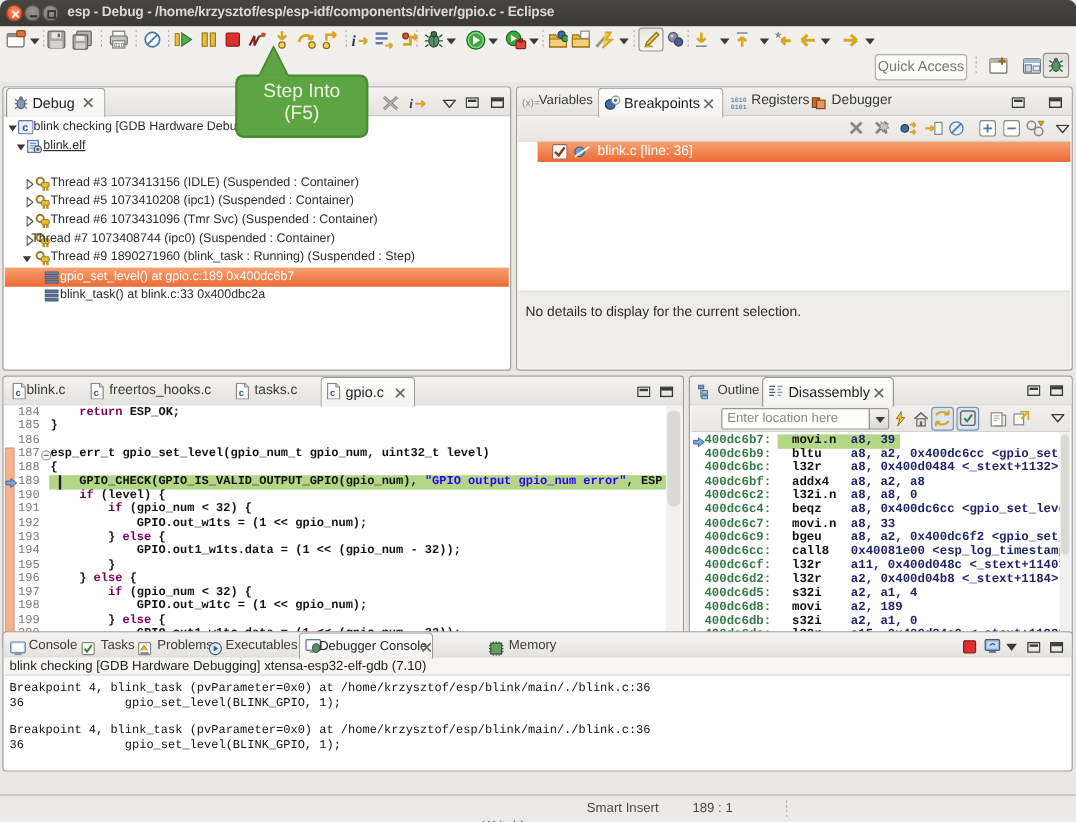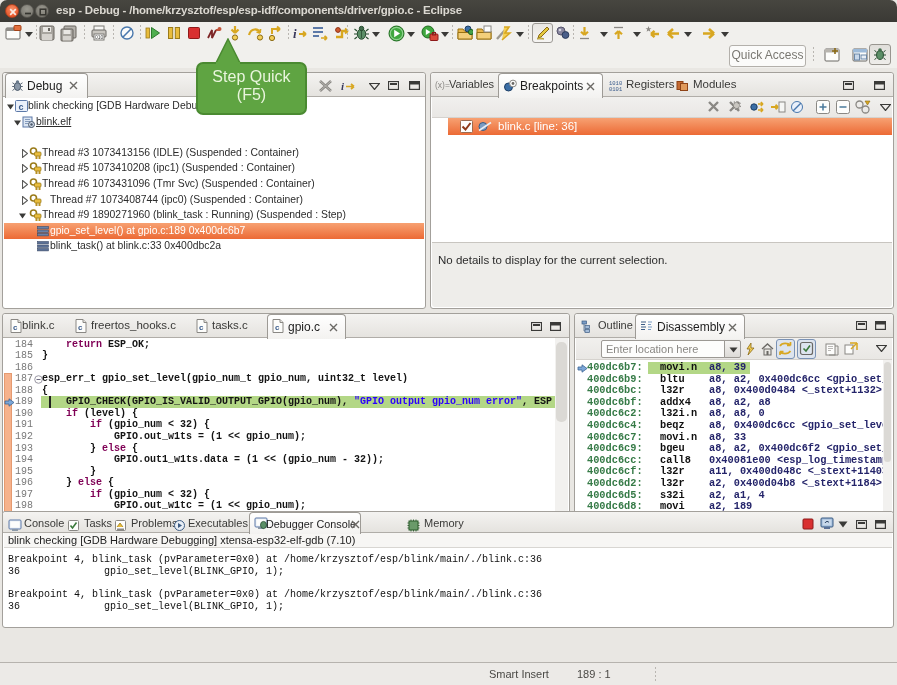--- a/index.html
+++ b/index.html
@@ -309,21 +309,21 @@
     <div class="trow" style="top:119px;">
       <svg style="position:absolute; left:18px; top:4px;" width="6" height="9" viewBox="0 0 6 9">
         <path d="M0.5 0.5 L5.5 4.5 L0.5 8.5 Z" fill="none" stroke="#5a5a58" stroke-width="1.1"></path>
       </svg>
       <svg style="position:absolute; left:25px; top:2px;" width="13" height="13" viewBox="0 0 13 13">
         <circle cx="4.5" cy="4" r="3" fill="none" stroke="#9a7b1a" stroke-width="1.6"></circle>
         <rect x="5.5" y="5" width="6.5" height="4" rx="1" fill="#e9bc3c" stroke="#9a7b1a" stroke-width="0.8"></rect>
         <rect x="6.5" y="9" width="2" height="3" fill="#b89022"></rect>
         <rect x="9.5" y="9" width="2" height="3" fill="#b89022"></rect>
       </svg>
-      <span style="position:absolute;left:46px;top:2px;">Thread #7 1073408744 (ipc0) (Suspended : Container)</span>
+      <span style="position:absolute;left:22px;top:2px;">Thread #7 1073408744 (ipc0) (Suspended : Container)</span>
     </div>
     <div class="trow" style="top:134px;">
       <svg style="position:absolute; left:15px; top:5px;" width="8" height="8" viewBox="0 0 8 8">
         <path d="M0 1.5 L7 1.5 L3.5 6.5 Z" fill="#3a3a38"></path>
       </svg>
       <svg style="position:absolute; left:25px; top:2px;" width="13" height="13" viewBox="0 0 13 13">
         <circle cx="4.5" cy="4" r="3" fill="none" stroke="#9a7b1a" stroke-width="1.6"></circle>
         <rect x="5.5" y="5" width="6.5" height="4" rx="1" fill="#e9bc3c" stroke="#9a7b1a" stroke-width="0.8"></rect>
         <rect x="6.5" y="9" width="2" height="3" fill="#b89022"></rect>
         <rect x="9.5" y="9" width="2" height="3" fill="#b89022"></rect>
@@ -362,21 +362,21 @@
     <svg class="ic" style="left:155px; top:9px; z-index:4;" width="10" height="10" viewBox="0 0 10 10">
       <path d="M1 1 L8 8 M8 1 L1 8" stroke="#6b6965" stroke-width="1.4"></path>
     </svg>
     <div class="tab" style="left:178px;"><svg style="position:absolute;top:1px;" width="13" height="13" viewBox="0 0 13 13">
         <text x="0" y="6" font-size="5.5" fill="#3b5c8c" font-family="Liberation Mono">1010</text>
         <text x="0" y="12" font-size="5.5" fill="#3b5c8c" font-family="Liberation Mono">0101</text>
       </svg><span style="margin-left:17px;">Registers</span></div>
     <div class="tab" style="left:245px;"><svg style="position:absolute;top:2px;" width="13" height="12" viewBox="0 0 13 12">
         <rect x="1" y="1.5" width="6" height="8" fill="#c46a32" stroke="#8e4317"></rect>
         <rect x="4.5" y="3.5" width="7" height="7" fill="#e09a5c" stroke="#8e4317"></rect>
-      </svg><span style="margin-left:17px;">Modules</span></div>
+      </svg><span style="margin-left:17px;">Debugger</span></div>
     <svg class="ic" style="left:412px; top:8px;" width="11" height="9" viewBox="0 0 11 9">
       <rect x="0.5" y="0.5" width="10" height="8" fill="none" stroke="#3a3a38" stroke-width="1.2"></rect>
       <rect x="2" y="2" width="7" height="2" fill="#3a3a38"></rect>
     </svg>
     <svg class="ic" style="left:443px; top:8px;" width="11" height="9" viewBox="0 0 11 9">
       <rect x="0.5" y="0.5" width="10" height="8" fill="none" stroke="#3a3a38" stroke-width="1.4"></rect>
       <rect x="1" y="1" width="9" height="2.5" fill="#3a3a38"></rect>
     </svg>
     <div style="position:absolute; left:1px; top:24px; right:1px; height:21px; background:linear-gradient(#f1f0ee,#e9e7e4); border-bottom:1px solid #d5d2ce;"></div>
     <svg class="ic" style="left:276px; top:27px;" width="14" height="14" viewBox="0 0 14 14">
@@ -628,21 +628,21 @@
 a2, 0x400d04b8 &lt;_stext+1184&gt;
 a2, a1, 4
 a2, 189
 a2, a1, 0
 a15, 0x400d04c0 &lt;_stext+1192&gt;
 a14, a11</pre>
       <div style="position:absolute; right:0px; top:0px; width:9px; bottom:0px; background:#f2f1ef;"></div>
       <div style="position:absolute; right:1px; top:2px; width:7px; height:100px; background:#dbd9d5; border-radius:4px;"></div>
     </div>
   </div>
-<div id="p-console" class="panel" style="left:2px; top:511px; width:892px; height:117px;">
+<div id="p-console" class="panel" style="left:2px; top:526px; width:892px; height:117px;">
     <div class="tabrow" style="height:21px;"></div>
     <div class="tab" style="left:5px;"><svg style="position:absolute;top:2px;" width="14" height="13" viewBox="0 0 14 13">
         <rect x="1" y="1" width="12" height="9" rx="1" fill="#e8eef5" stroke="#5c79a8"></rect>
         <rect x="2.5" y="2.5" width="9" height="6" fill="#fdfdfc"></rect>
         <rect x="4" y="10" width="6" height="2" fill="#8a98a8"></rect>
       </svg><span style="margin-left:16px; font-size:11px;">Console</span></div>
     <div class="tab" style="left:64px;"><svg style="position:absolute;top:2px;" width="13" height="13" viewBox="0 0 13 13">
         <rect x="1.5" y="1.5" width="10" height="10" rx="1" fill="#fdfdfc" stroke="#8a8884"></rect>
         <path d="M3.5 6.5 L5.5 9 L9.5 3.5" stroke="#3b7a3b" stroke-width="1.6" fill="none"></path>
       </svg><span style="margin-left:17px; font-size:11px;">Tasks</span></div>
@@ -699,19 +699,19 @@
 Breakpoint 4, blink_task (pvParameter=0x0) at /home/krzysztof/esp/blink/main/./blink.c:36
 36              gpio_set_level(BLINK_GPIO, 1);</pre>
   </div>
 <div id="statusbar">
   <span style="position:absolute; left:402px; top:20px;">Writable</span>
   <span style="position:absolute; left:489px; top:5px;">Smart Insert</span>
   <span style="position:absolute; left:577px; top:5px;">189 : 1</span>
   <div style="position:absolute; left:655px; top:4px; width:1px; height:14px; background-image:repeating-linear-gradient(#b9b6b1 0 2px, transparent 2px 4px);"></div>
 </div>
 <div style="position:absolute; left:196px; top:62px; width:111px; height:53px; background:#5fa442; border:2px solid #4a8a31; border-radius:7px; z-index:50; text-align:center; color:#e9f5dd; font-size:16px;">
-  <div style="margin-top:4px;">Step Quick</div>
+  <div style="margin-top:4px;">Step Into</div>
   <div>(F5)</div>
 </div>
 <svg style="position:absolute; left:210px; top:38px; z-index:51;" width="40" height="28" viewBox="0 0 40 28">
   <path d="M18 1 L30 25 L6 25 Z" fill="#5fa442" stroke="#4a8a31" stroke-width="1.5"></path>
   <rect x="6" y="24" width="24" height="4" fill="#5fa442"></rect>
 </svg>
 
 </body></html>

